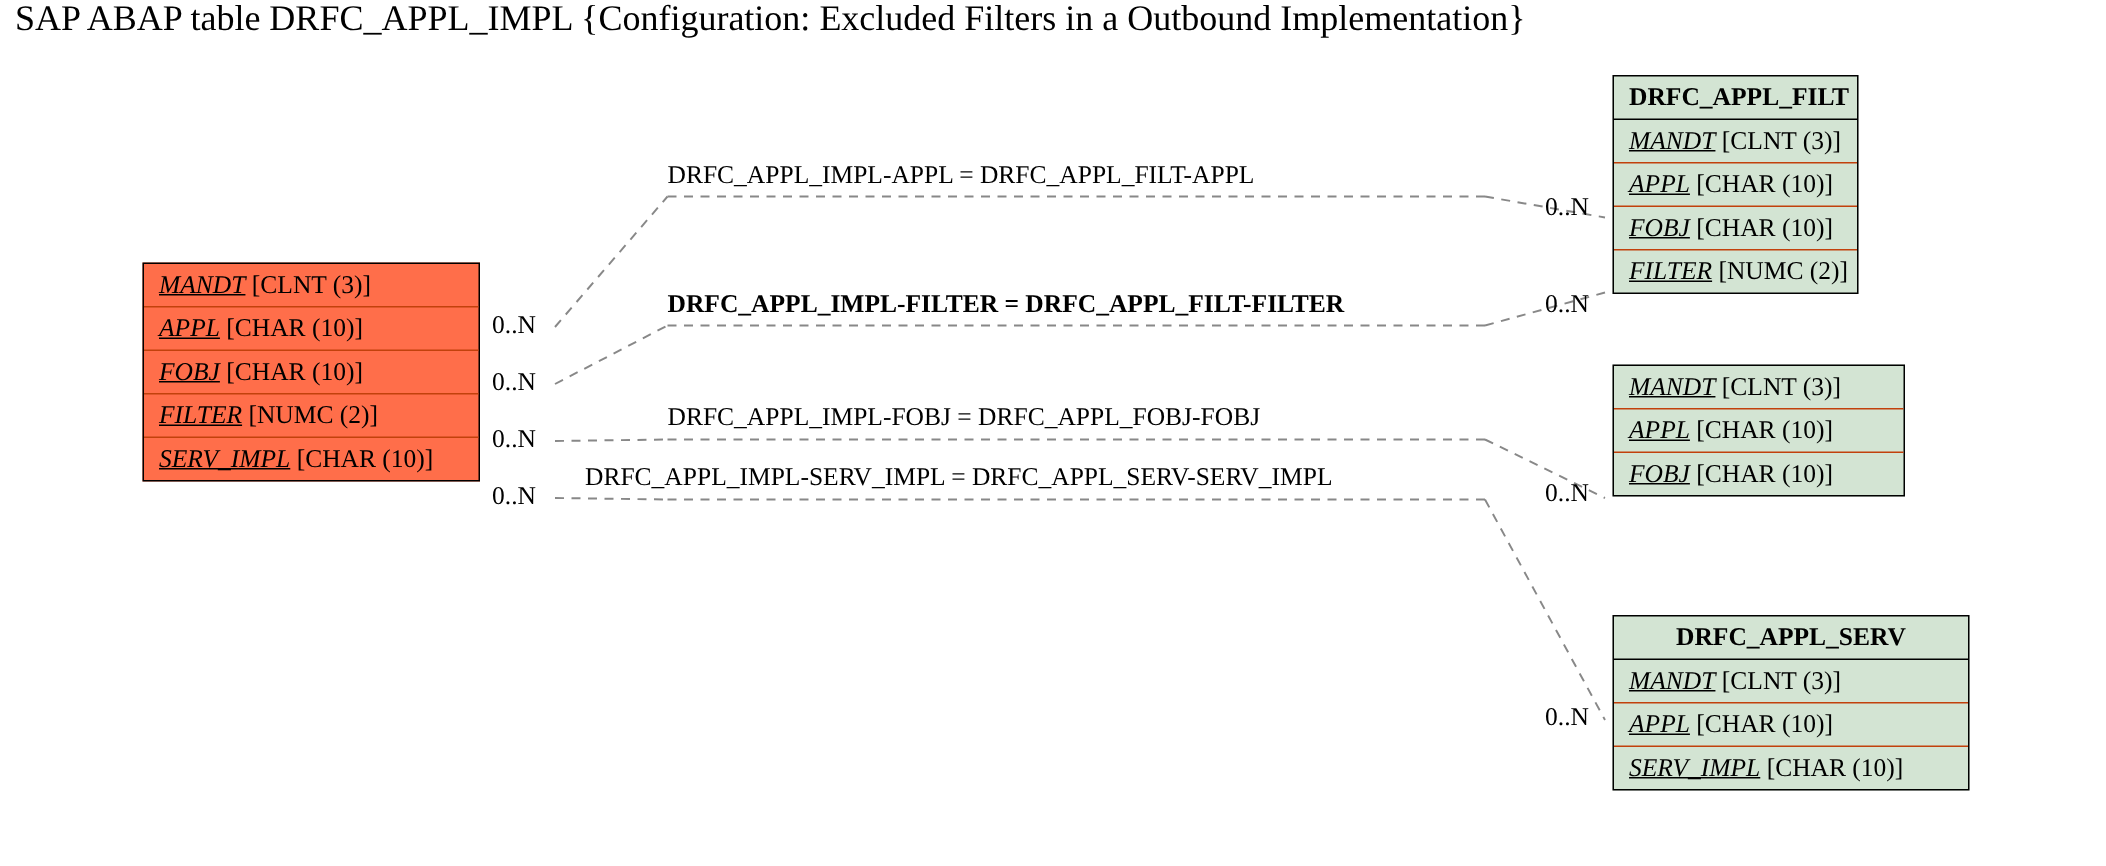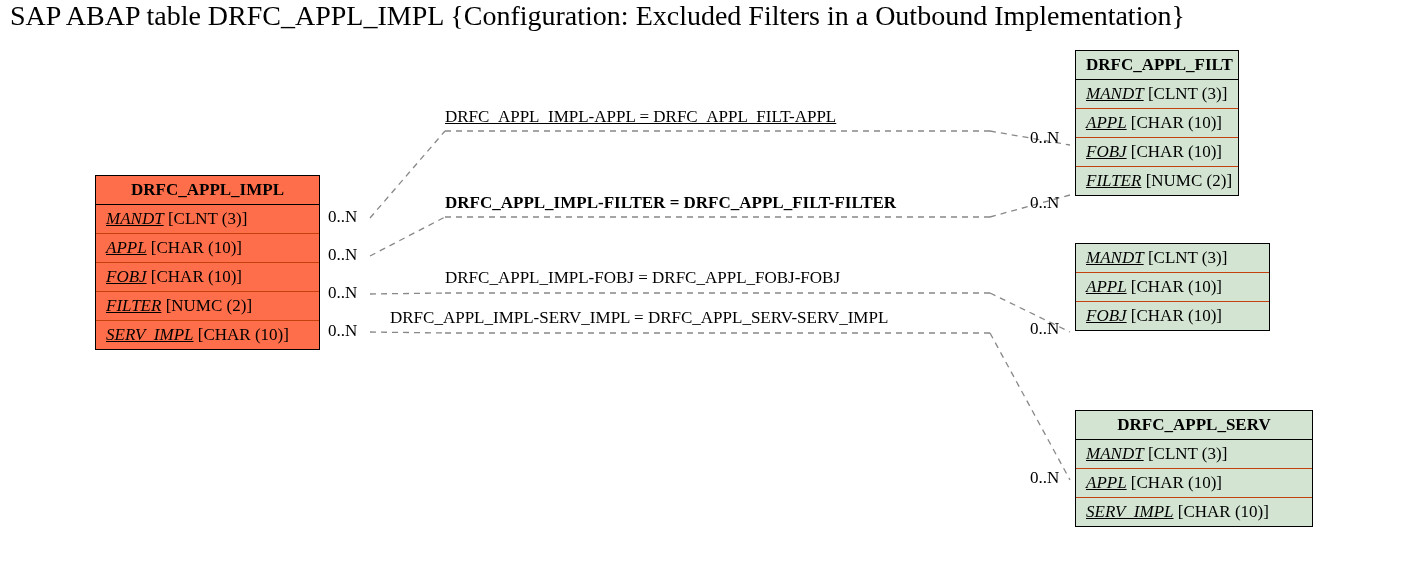--- a/index.html
+++ b/index.html
@@ -10,21 +10,21 @@
     height: 577px;
     font-family: "Times New Roman", Times, serif;
     background: #ffffff;
     position: relative;
     overflow: hidden;
   }
   .title {
     position: absolute;
     top: 0px;
     left: 10px;
-    font-size: 28px;
+    font-size: 24px;
     color: #000;
   }
   .entity {
     position: absolute;
     border: 1px solid #000;
     font-size: 17px;
   }
   .entity .hdr {
     font-weight: bold;
     text-align: center;
@@ -83,21 +83,20 @@
   <line x1="990" y1="293" x2="1070" y2="332"></line>
 
   <line x1="370" y1="332" x2="445" y2="333"></line>
   <line x1="445" y1="333" x2="990" y2="333"></line>
   <line x1="990" y1="333" x2="1070" y2="480"></line>
 </svg>
 
 <div class="title">SAP ABAP table DRFC_APPL_IMPL {Configuration: Excluded Filters in a Outbound Implementation}</div>
 
 <div class="entity red" style="left:95px; top:175px; width:225px;">
-  <div class="hdr">DRFC_APPL_IMPL</div>
   <div class="row"><span class="key">MANDT</span> <span>[CLNT (3)]</span></div>
   <div class="row"><span class="key">APPL</span> <span>[CHAR (10)]</span></div>
   <div class="row"><span class="key">FOBJ</span> <span>[CHAR (10)]</span></div>
   <div class="row"><span class="key">FILTER</span> <span>[NUMC (2)]</span></div>
   <div class="row"><span class="key">SERV_IMPL</span> <span>[CHAR (10)]</span></div>
 </div>
 
 <div class="entity green" style="left:1075px; top:50px; width:164px;">
   <div class="hdr">DRFC_APPL_FILT</div>
   <div class="row"><span class="key">MANDT</span> <span>[CLNT (3)]</span></div>
@@ -112,21 +111,21 @@
   <div class="row"><span class="key">FOBJ</span> <span>[CHAR (10)]</span></div>
 </div>
 
 <div class="entity green" style="left:1075px; top:410px; width:238px;">
   <div class="hdr">DRFC_APPL_SERV</div>
   <div class="row"><span class="key">MANDT</span> <span>[CLNT (3)]</span></div>
   <div class="row"><span class="key">APPL</span> <span>[CHAR (10)]</span></div>
   <div class="row"><span class="key">SERV_IMPL</span> <span>[CHAR (10)]</span></div>
 </div>
 
-<div class="rel-label" style="left:445px; top:107px;text-decoration:underline;">DRFC_APPL_IMPL-APPL = DRFC_APPL_FILT-APPL</div>
+<div class="rel-label" style="left:445px; top:107px;">DRFC_APPL_IMPL-APPL = DRFC_APPL_FILT-APPL</div>
 <div class="rel-label" style="left:445px; top:193px;font-weight:bold;">DRFC_APPL_IMPL-FILTER = DRFC_APPL_FILT-FILTER</div>
 <div class="rel-label" style="left:445px; top:268px;">DRFC_APPL_IMPL-FOBJ = DRFC_APPL_FOBJ-FOBJ</div>
 <div class="rel-label" style="left:390px; top:308px;">DRFC_APPL_IMPL-SERV_IMPL = DRFC_APPL_SERV-SERV_IMPL</div>
 
 <div class="card-label" style="left:328px; top:207px;">0..N</div>
 <div class="card-label" style="left:328px; top:245px;">0..N</div>
 <div class="card-label" style="left:328px; top:283px;">0..N</div>
 <div class="card-label" style="left:328px; top:321px;">0..N</div>
 
 <div class="card-label" style="left:1030px; top:128px;">0..N</div>

